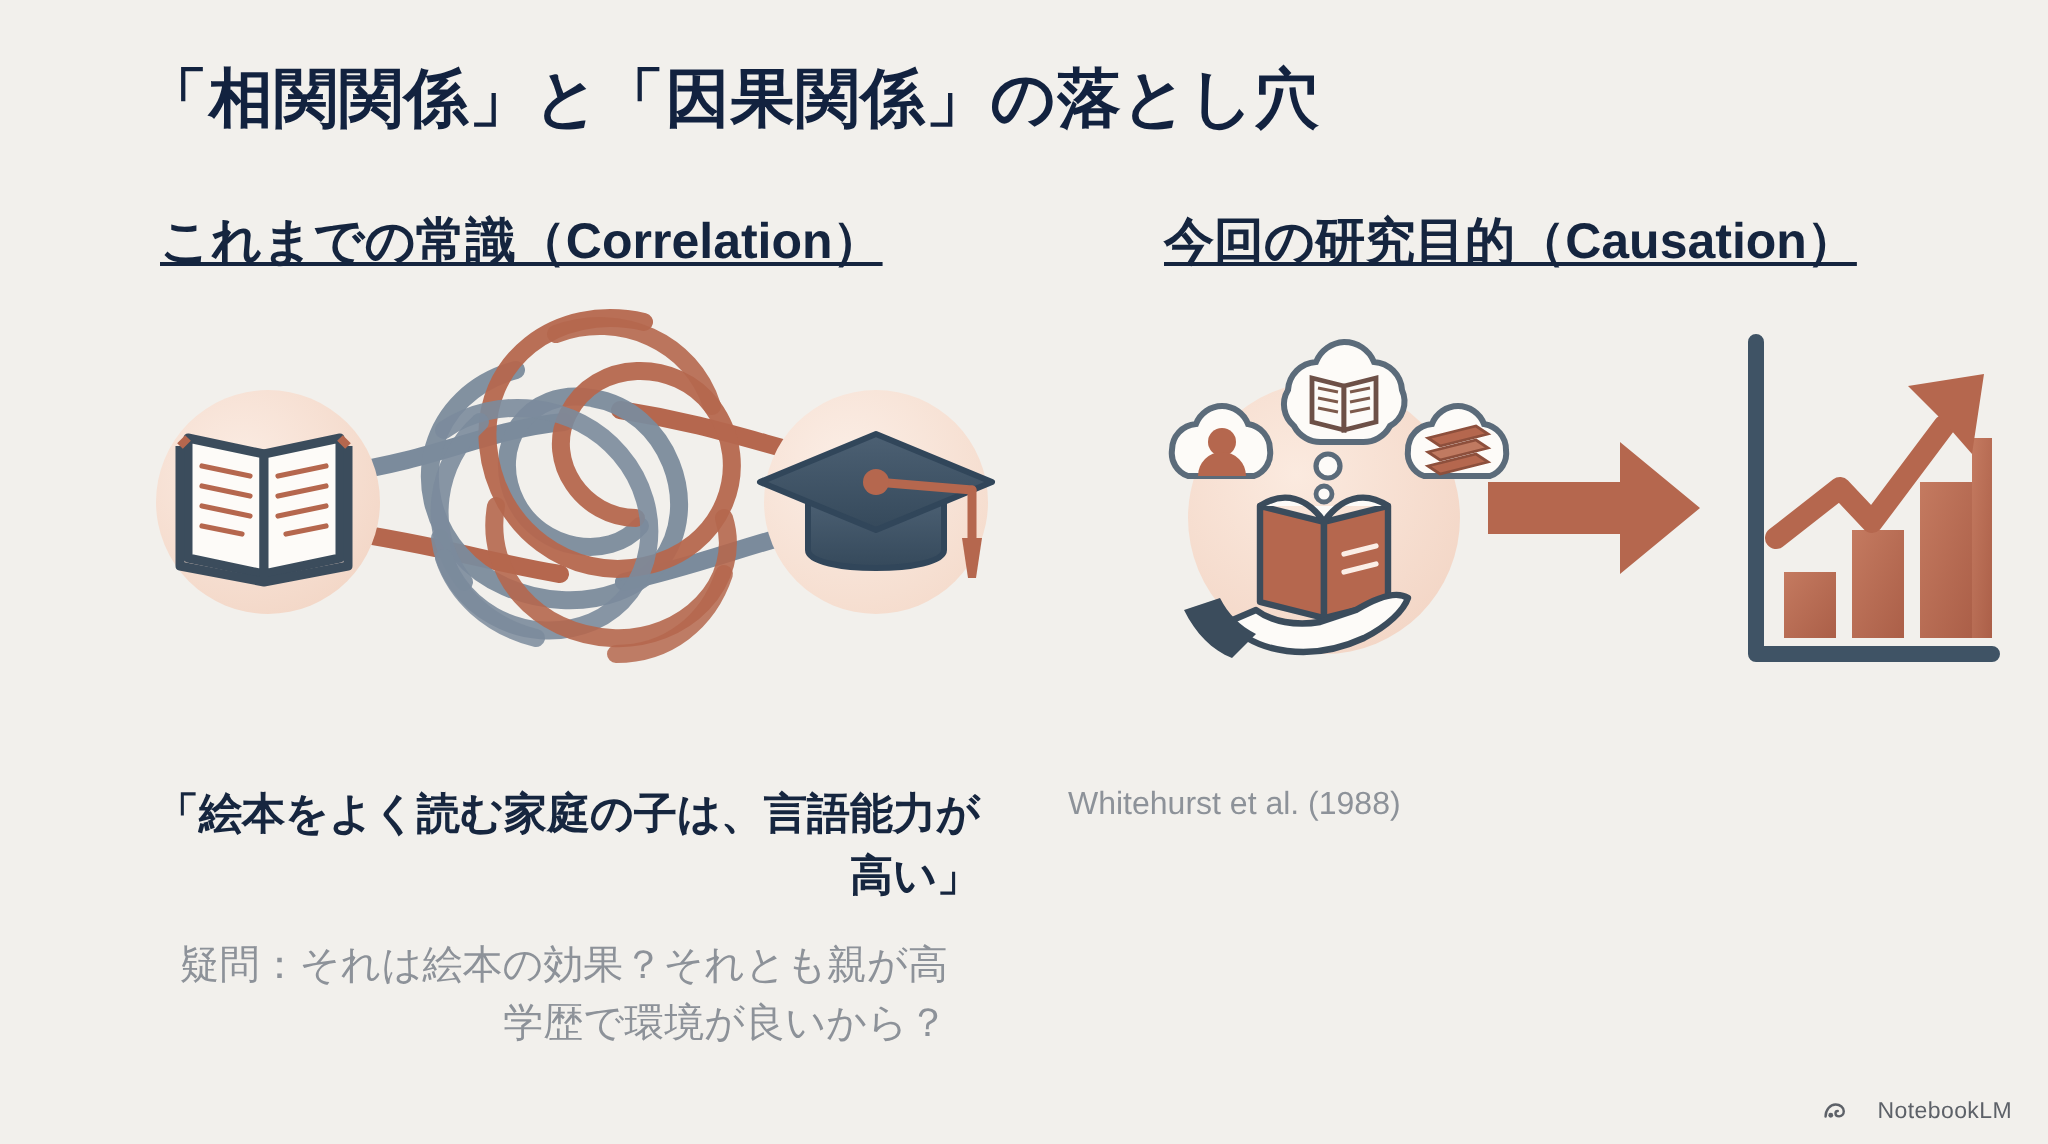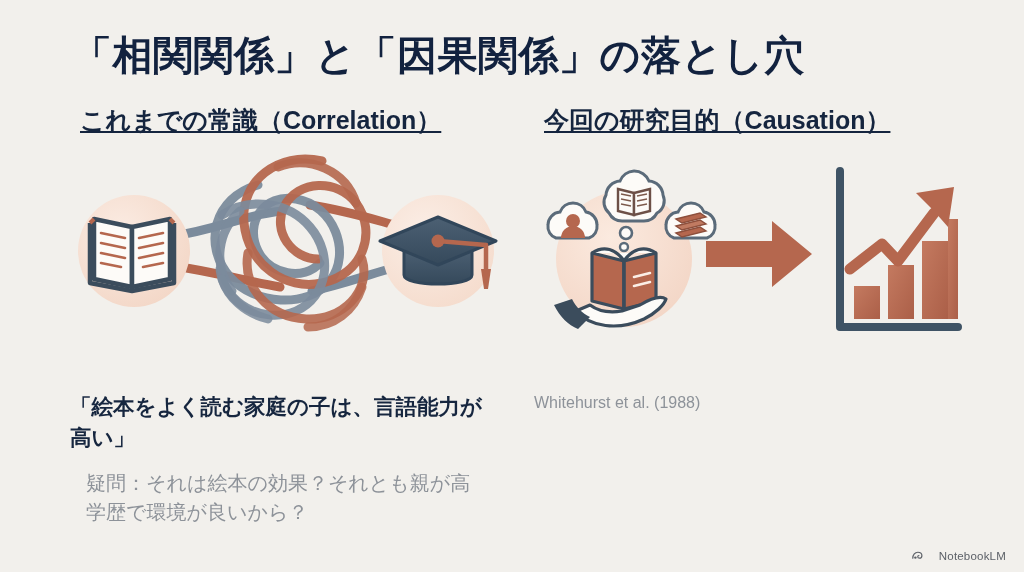--- a/index.html
+++ b/index.html
@@ -19,34 +19,34 @@
     position: absolute;
     inset: 0;
     background: #f2f0ec;
   }
 
   
   .title {
     position: absolute;
     left: 72px;
     top: 28px;
-    font-size: 40px;
+    font-size: 32px;
     font-weight: bold;
     color: #12223f;
     letter-spacing: 0.5px;
     white-space: nowrap;
   }
 
   
   .col {
     position: absolute;
     top: 104px;
   }
   .col-left  { left: 72px;  width: 430px; }
-  .col-right { left: 514px; width: 450px; }
+  .col-right { left: 552px; width: 450px; }
 
   .col-head {
     font-size: 25px;
     font-weight: bold;
     color: #15253f;
     white-space: nowrap;
     margin: 0 0 4px 8px;
     text-decoration: underline;
   }
   .col-left .col-head  { margin-left: 8px; }
@@ -57,21 +57,21 @@
     position: relative;
     width: 100%;
     height: 215px;
   }
 
   
   .body-block {
     position: absolute;
     top: 392px;
   }
-  .body-left  { left: 70px;  width: 420px; }
+  .body-left  { left: 70px;  width: 420px; text-align: right; }
   .body-right { left: 534px; width: 445px; }
 
   .lead {
     font-size: 21.5px;
     font-weight: bold;
     color: #16263f;
     line-height: 1.42;
     margin: 0 0 2px 0;
   }
   .sub {

